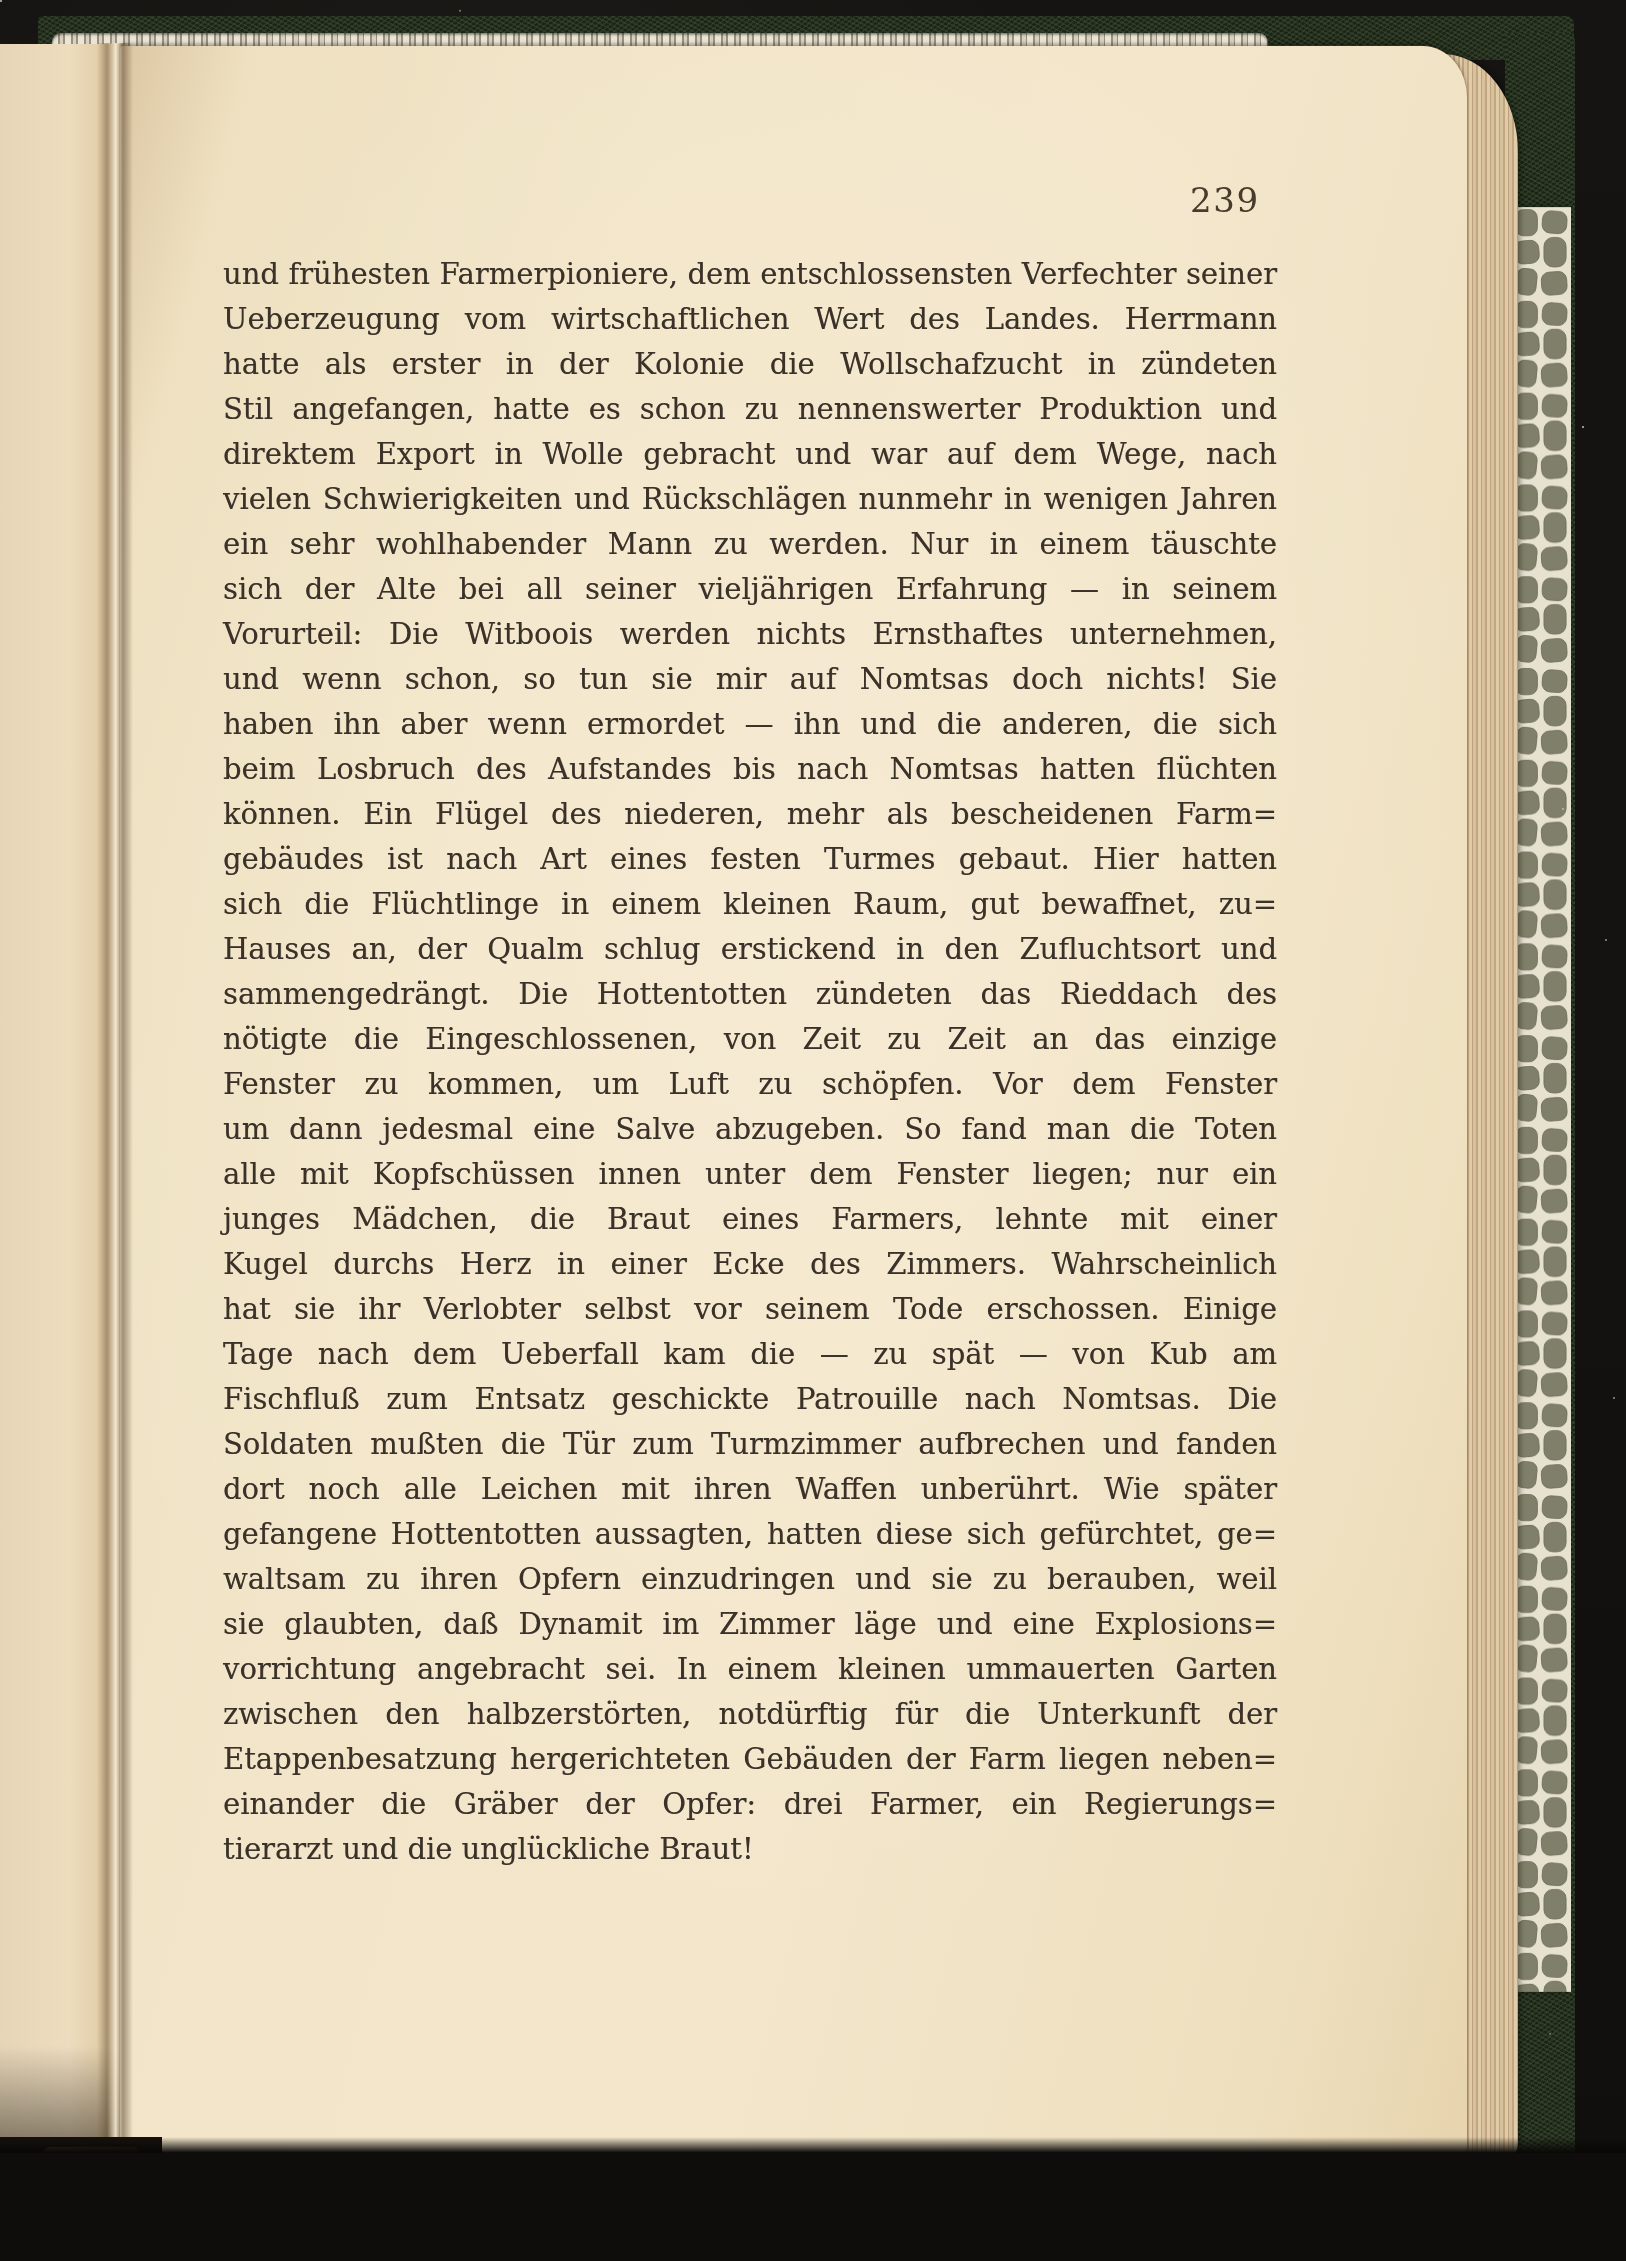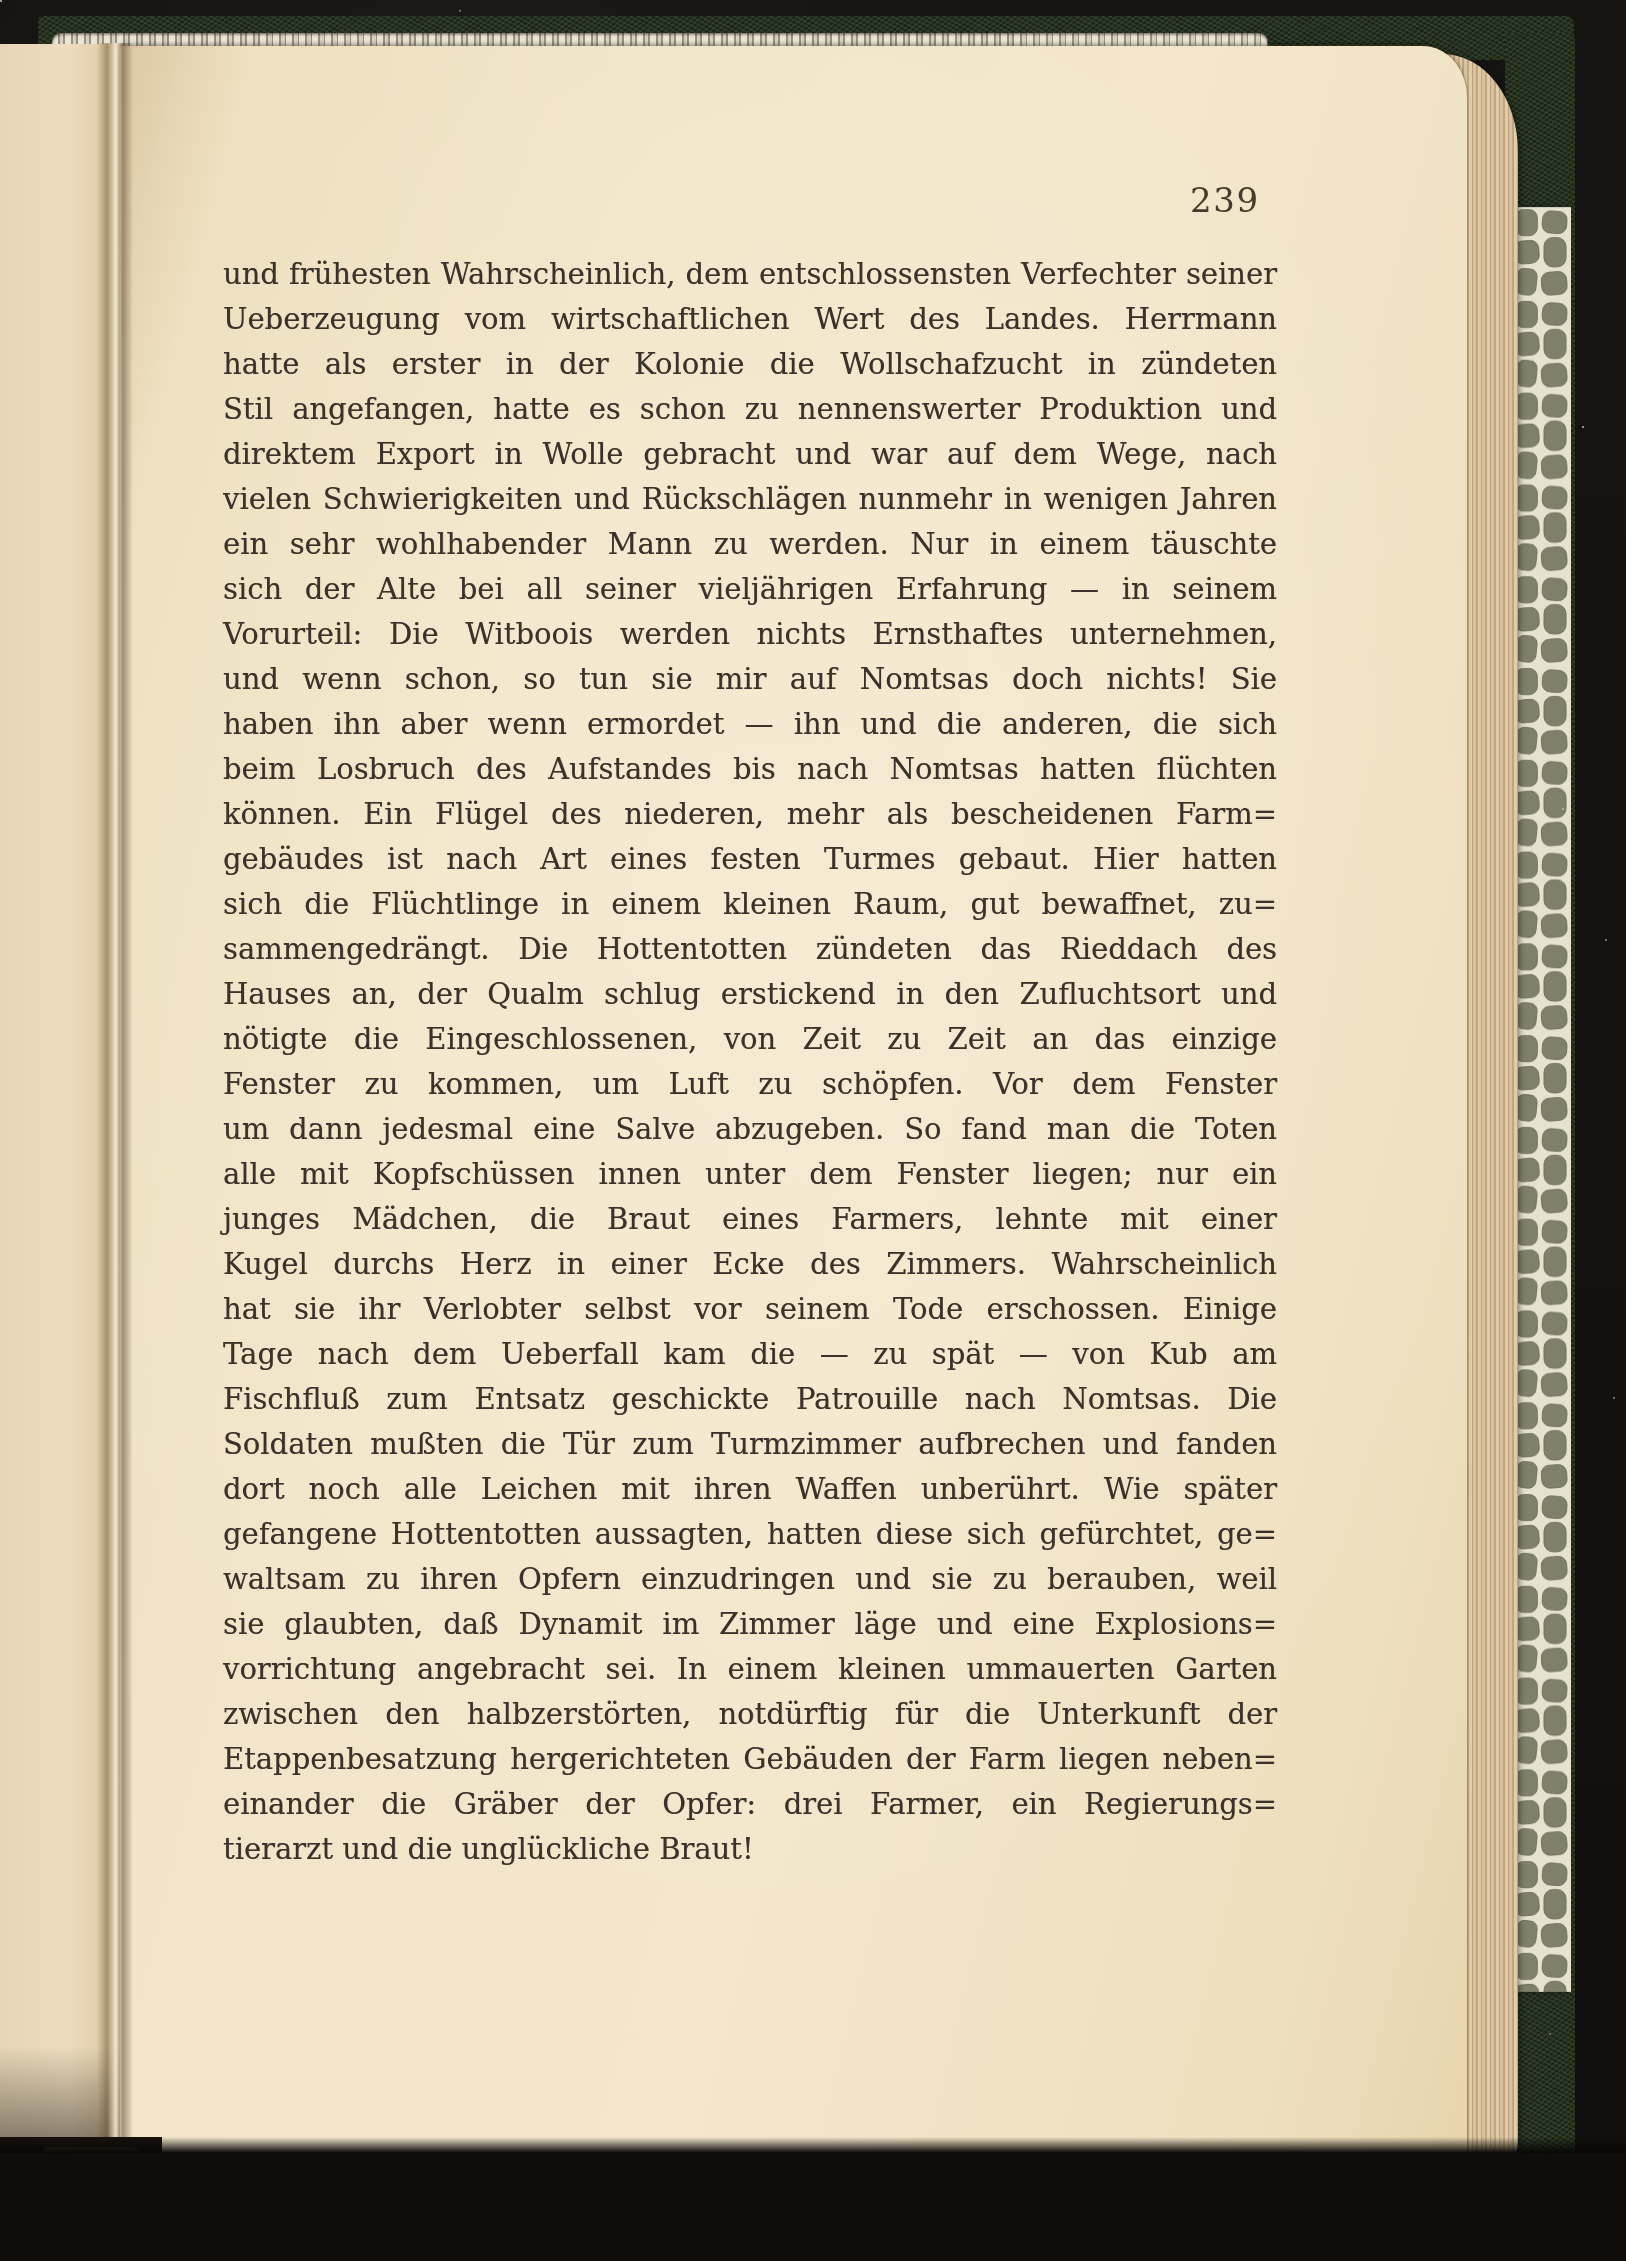--- a/index.html
+++ b/index.html
@@ -141,37 +141,37 @@
   <div class="page"></div>
   <div class="gutter"></div>
 
   <div class="blpatch"></div>
   <div class="blnotch"></div>
   <div class="table-edge"></div>
   <div class="speck"></div>
 
   <div class="pagenum">239</div>
   <div class="textblock">
-      <div class="tline">und frühesten Wahrscheinlich, dem entschlossensten Verfechter seiner</div>
+      <div class="tline">und frühesten Farmerpioniere, dem entschlossensten Verfechter seiner</div>
       <div class="tline">Ueberzeugung vom wirtschaftlichen Wert des Landes.  Herrmann</div>
       <div class="tline">hatte als erster in der Kolonie die Wollschafzucht in zündeten</div>
       <div class="tline">Stil angefangen, hatte es schon zu nennenswerter Produktion und</div>
       <div class="tline">direktem Export in Wolle gebracht und war auf dem Wege, nach</div>
       <div class="tline">vielen Schwierigkeiten und Rückschlägen nunmehr in wenigen Jahren</div>
       <div class="tline">ein sehr wohlhabender Mann zu werden.  Nur in einem täuschte</div>
       <div class="tline">sich der Alte bei all seiner vieljährigen Erfahrung — in seinem</div>
       <div class="tline">Vorurteil: Die Witboois werden nichts Ernsthaftes unternehmen,</div>
       <div class="tline">und wenn schon, so tun sie mir auf Nomtsas doch nichts!  Sie</div>
       <div class="tline">haben ihn aber wenn ermordet — ihn und die anderen, die sich</div>
       <div class="tline">beim Losbruch des Aufstandes bis nach Nomtsas hatten flüchten</div>
       <div class="tline">können.  Ein Flügel des niederen, mehr als bescheidenen Farm=</div>
       <div class="tline">gebäudes ist nach Art eines festen Turmes gebaut.  Hier hatten</div>
       <div class="tline">sich die Flüchtlinge in einem kleinen Raum, gut bewaffnet, zu=</div>
+      <div class="tline">Hauses an, der Qualm schlug erstickend in den Zufluchtsort und</div>
       <div class="tline">sammengedrängt.  Die Hottentotten zündeten das Rieddach des</div>
-      <div class="tline">Hauses an, der Qualm schlug erstickend in den Zufluchtsort und</div>
       <div class="tline">nötigte die Eingeschlossenen, von Zeit zu Zeit an das einzige</div>
       <div class="tline">Fenster zu kommen, um Luft zu schöpfen.  Vor dem Fenster</div>
       <div class="tline">um dann jedesmal eine Salve abzugeben.  So fand man die Toten</div>
       <div class="tline">alle mit Kopfschüssen innen unter dem Fenster liegen; nur ein</div>
       <div class="tline">junges Mädchen, die Braut eines Farmers, lehnte mit einer</div>
       <div class="tline">Kugel durchs Herz in einer Ecke des Zimmers.  Wahrscheinlich</div>
       <div class="tline">hat sie ihr Verlobter selbst vor seinem Tode erschossen.  Einige</div>
       <div class="tline">Tage nach dem Ueberfall kam die — zu spät — von Kub am</div>
       <div class="tline">Fischfluß zum Entsatz geschickte Patrouille nach Nomtsas.  Die</div>
       <div class="tline">Soldaten mußten die Tür zum Turmzimmer aufbrechen und fanden</div>

